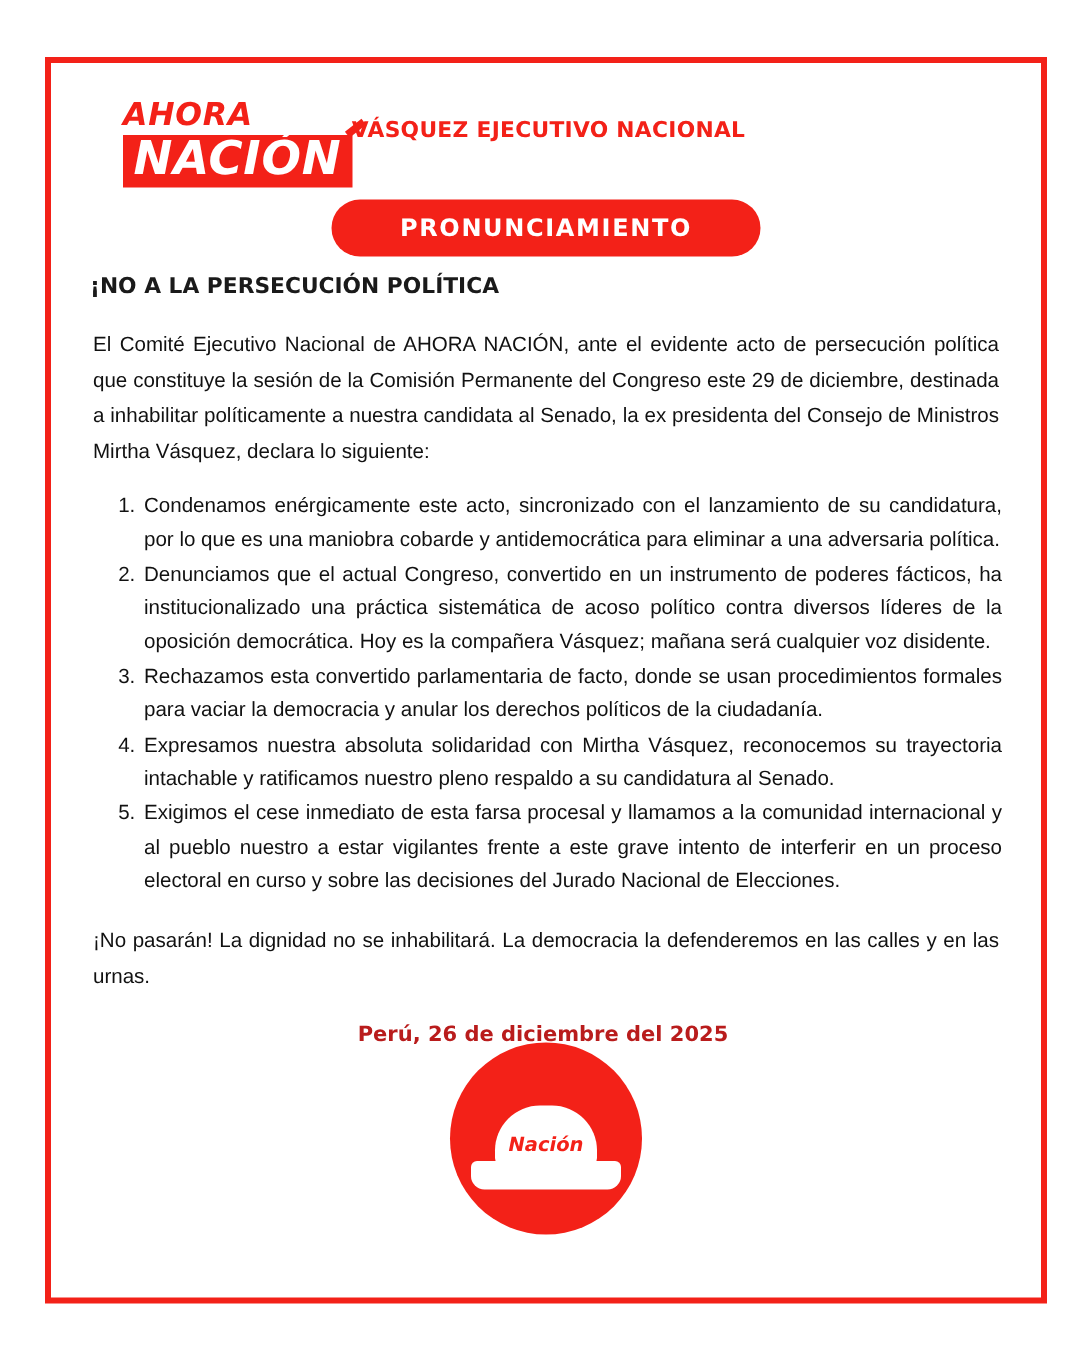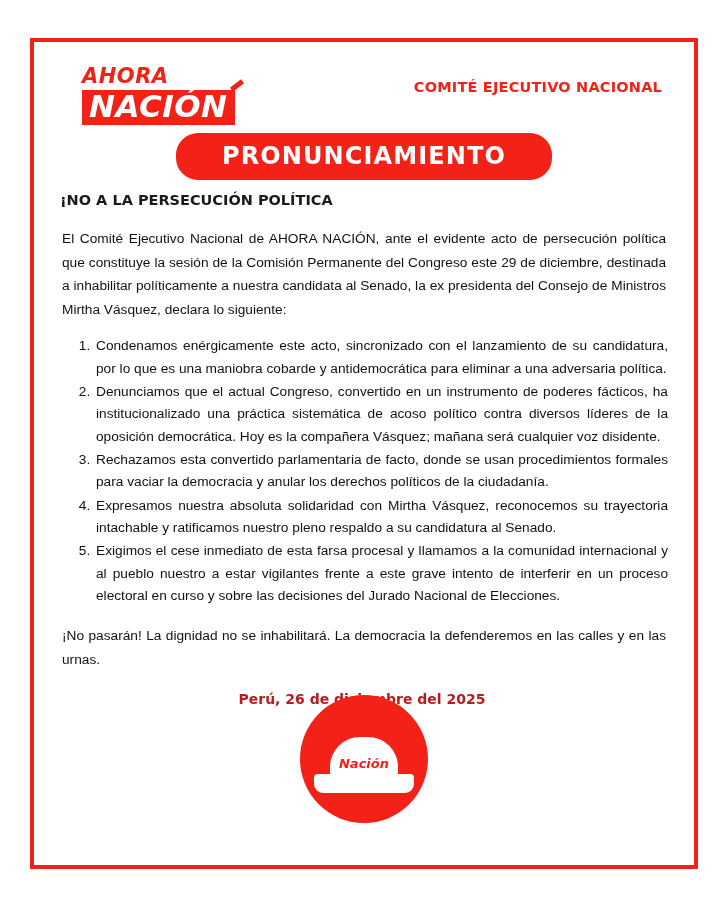--- a/index.html
+++ b/index.html
@@ -26,21 +26,20 @@
     width: 100%;
     height: 100%;
     border: 4px solid #f32118;
     box-sizing: border-box;
     padding: 20px 26px 18px 26px;
   }
   
   .header {
     display: flex;
     align-items: flex-start;
-    justify-content: space-between;
   }
   .logo {
     line-height: 1;
     padding-left: 22px;
     padding-top: 4px;
   }
   .logo-top {
     font-size: 21px;
     font-weight: bold;
     font-style: italic;
@@ -82,21 +81,21 @@
   
   .pill-wrap {
     text-align: center;
     margin-top: 8px;
   }
   .pill {
     display: inline-block;
     background: #f32118;
     color: #ffffff;
     font-weight: bold;
-    font-size: 24px;
+    font-size: 16px;
     letter-spacing: 1.1px;
     padding: 9px 46px 10px 46px;
     border-radius: 22px;
     font-family: "DejaVu Sans", sans-serif;
   }
   .subtitle {
     text-align: left;
     color: #1a1a1a;
     font-weight: bold;
     font-size: 14.5px;
@@ -196,21 +195,21 @@
   <div class="frame">
 
     <div class="header">
       <div class="logo">
         <div class="logo-top">AHORA</div>
         <div class="logo-bottom">
           <span>NACIÓN</span>
           <span class="logo-accent"></span>
         </div>
       </div>
-      <div class="comite">COMITÉ EJECUTIVO NACIONAL</div>
+      <div class="comite">VÁSQUEZ EJECUTIVO NACIONAL</div>
     </div>
 
     <div class="pill-wrap">
       <span class="pill">PRONUNCIAMIENTO</span>
     </div>
 
     <div class="subtitle">
       <div>¡NO A LA PERSECUCIÓN POLÍTICA</div>
     </div>
 

